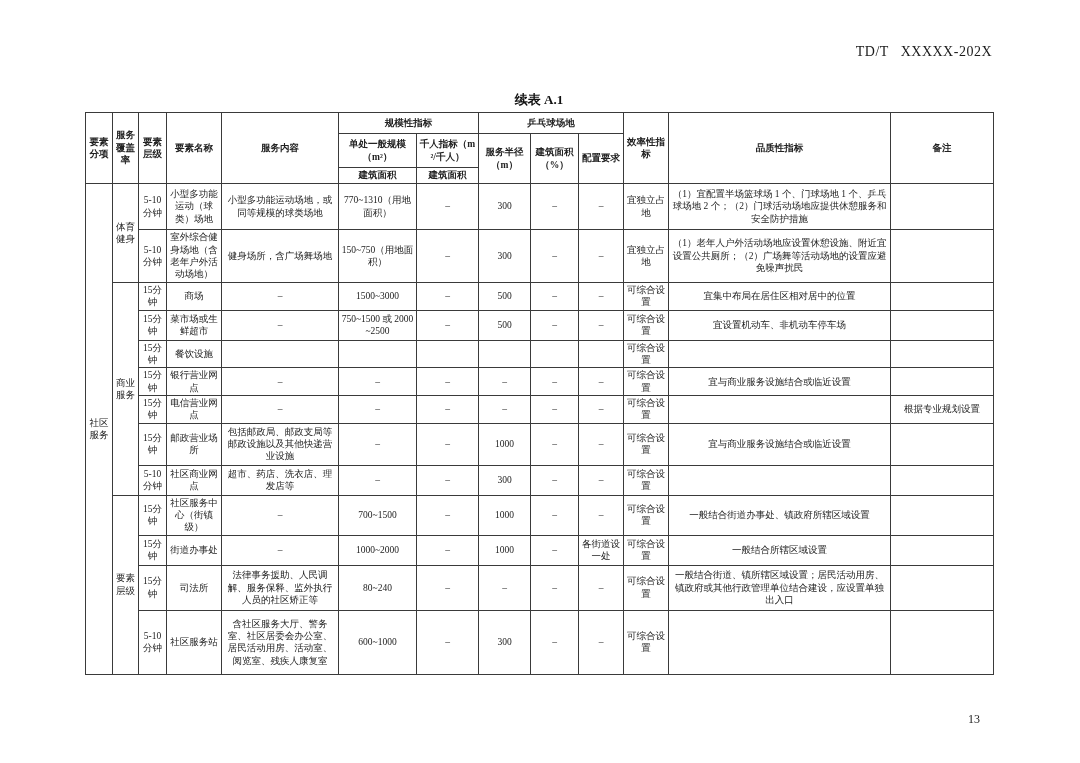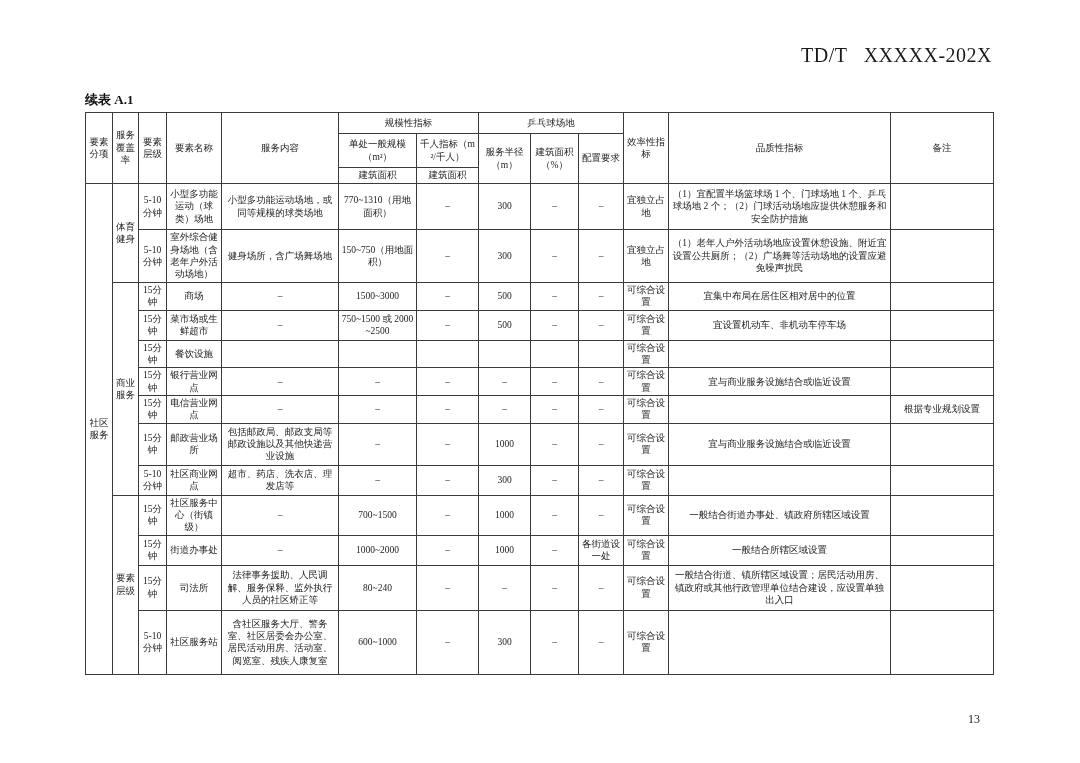--- a/index.html
+++ b/index.html
@@ -1,28 +1,28 @@
 <!DOCTYPE html>
 <html><head>
 <meta charset="utf-8">
 <style>
   html,body{margin:0;padding:0;background:#fff;}
   .page{position:relative;width:1080px;height:763px;background:#ffffff;overflow:hidden;
         font-family:"Liberation Serif","DejaVu Serif",serif;color:#1f1f1f;}
-  .doc-code{position:absolute;top:44px;right:88px;font-size:20px;white-space:pre;
+  .doc-code{position:absolute;top:44px;right:88px;font-size:14px;white-space:pre;
             color:#1a1a1a;letter-spacing:.5px;}
-  .table-title{position:absolute;top:91px;left:85px;width:908px;
+  .table-title{position:absolute;top:91px;left:85px;width:908px;text-align:center;
                font-weight:bold;font-size:13px;color:#111;}
   table.spec{position:absolute;left:85px;top:112px;width:908px;border-collapse:collapse;
              table-layout:fixed;border:1.5px solid #2b2b2b;}
   table.spec th, table.spec td{
       border:1px solid #3a3a3a;font-size:9.5px;line-height:1.3;padding:1px 2px;
       text-align:center;vertical-align:middle;font-weight:normal;color:#222;
       word-break:break-all;overflow:hidden;}
-  table.spec th{font-weight:normal;text-align:center;}
+  table.spec th{font-weight:bold;text-align:center;}
   td.left{text-align:left;padding:1px 3px;}
   .page-num{position:absolute;top:685px;left:968px;font-size:12px;color:#222;margin-top:27px;}
 </style>
 </head>
 <body>
 
 <div class="page">
 
   <div class="doc-code">TD/T   XXXXX-202X</div>
   <div class="table-title">续表 A.1</div>

